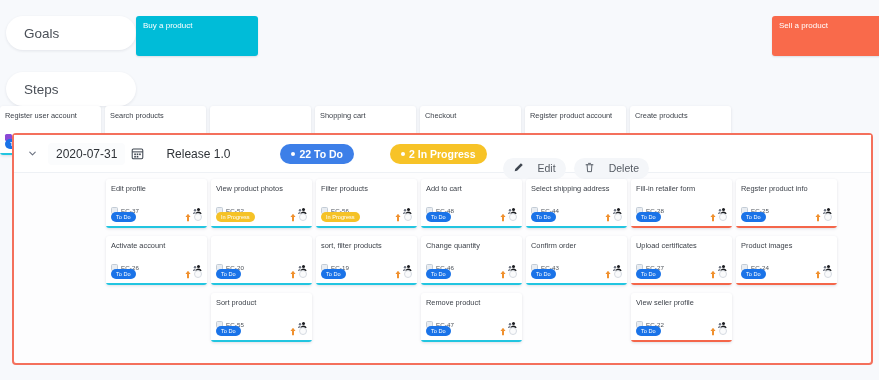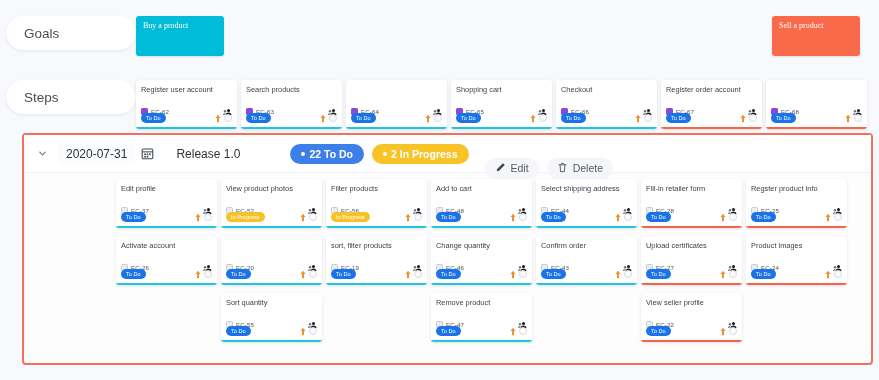--- a/index.html
+++ b/index.html
@@ -22,33 +22,33 @@
     background: #ffffff;
     border-radius: 22px;
     height: 34px;
     display: flex; align-items: center;
     padding-left: 18px;
     font-size: 13.5px;
     color: #4a4f57;
     box-shadow: 0 1px 3px rgba(20,30,60,.09);
   }
   .goals-row { margin-top: 8px; }
-  .steps-row { margin-top: 24px; }
+  .steps-row { margin-top: 16px; flex-direction: column; }
 
   .lane-cards { display: flex; gap: 0; }
 
   
   .goal-slot { width: 105px; min-width: 105px; margin-right: 1px; }
   .goal-chip {
     height: 40px; border-radius: 3px;
     padding: 5px 7px;
     font-size: 8px; color: #ffffff;
     box-shadow: 0 1px 2px rgba(20,30,60,.12);
   }
-  .goal-chip.wide { width: 88px; font-family: Liberation Serif, serif; }
+  .goal-chip.wide { width: 122px; }
   .goal-chip.cyan { background: #00bcd8; }
   .goal-chip.orange { background: #f96a4b; }
 
   
   .card {
     width: 101px; min-width: 101px;
     height: 49px;
     background: #ffffff;
     border-radius: 3px;
     box-shadow: 0 1px 3px rgba(20,30,60,.13);
@@ -89,21 +89,21 @@
     border: 1px solid #d6dbe2; background: #fafbfc;
   }
   .card-bar {
     position: absolute; left: 0; right: 0; bottom: 0; height: 2.5px;
   }
   .card-bar.cyan { background: #22c5e0; }
   .card-bar.orange { background: #f4664a; }
 
   
   .release-panel {
-    position: absolute; left: 22px; right: 6px; top: 133px;
+    position: absolute; left: 12px; right: 6px; top: 133px;
     border: 2px solid #f4705c;
     border-radius: 4px;
     background: #fdfdfe;
     height: 232px;
   }
   .release-head {
     height: 38px; background: #ffffff;
     display: flex; align-items: center;
     padding-left: 8px; gap: 0;
     border-bottom: 1px solid #eef1f5;
@@ -120,24 +120,24 @@
   .cal-ic { margin-left: 6px; display: flex; align-items: center; }
   .rel-name { margin-left: 22px; font-size: 12px; color: #2f3338; }
   .badges { margin-left: 50px; display: flex; gap: 8px; align-items: center; }
   .pill {
     display: flex; align-items: center; gap: 4px;
     font-size: 10.5px; font-weight: bold; color: #fff;
     padding: 4px 11px; border-radius: 11px;
   }
   .pill .dot { width: 4px; height: 4px; border-radius: 50%; background: #fff; }
   .pill.blue { background: #3d7fe8; }
-  .pill.yellow { background: #f7c327; }
+  .pill.yellow { background: #f7c327; margin-left: 28px; }
   .actions { margin-left: 16px; display: flex; gap: 8px; align-items: center; }
   .act {
-    display: flex; align-items: center; gap: 5px;
+    display: flex; align-items: center; gap: 14px;
     font-size: 10.5px; color: #555b63;
     background: #f4f6f9; padding: 4px 10px; border-radius: 13px;
     cursor: pointer;
     margin-top: 29px;
   }
 
   .release-body { padding: 6px 0 0 0; }
   .rel-row { display: flex; margin-bottom: 8px; padding-left: 92px; }
   .rel-row .card-slot { width: 105px; min-width: 105px; }
 </style>
@@ -301,21 +301,21 @@
                       <path d="M5 1l3.4 4.3H6.3V11H3.7V5.3H1.6z" fill="#f0912f"></path>
                     </svg></span>
                   <span class="avatar-ph"></span>
                 </span>
               </div>
               <div class="card-bar cyan"></div>
             </div>
           </div>
           <div class="card-slot">
             <div class="card">
-              <div class="card-title">Register order account</div>
+              <div class="card-title">Register product account</div>
               <div class="card-meta">
                 <span class="id-wrap">
                   <span class="type-ic purple"></span>
                   <span class="card-id">EC-67</span>
                 </span>
                 <span class="people-ic"><svg width="9" height="8" viewBox="0 0 18 14">
                     <circle cx="11" cy="4" r="3" fill="#1b1d21"></circle>
                     <path d="M5 13c0-3 2.7-5 6-5s6 2 6 5z" fill="#1b1d21"></path>
                     <circle cx="4" cy="5.5" r="2.4" fill="#6b7280"></circle>
                     <path d="M0 13c0-2.3 1.9-4 4-4 .6 0 1.2.1 1.7.3C4 10.2 3 11.5 3 13z" fill="#6b7280"></path>
@@ -328,20 +328,21 @@
                       <path d="M5 1l3.4 4.3H6.3V11H3.7V5.3H1.6z" fill="#f0912f"></path>
                     </svg></span>
                   <span class="avatar-ph"></span>
                 </span>
               </div>
               <div class="card-bar orange"></div>
             </div>
           </div>
           <div class="card-slot">
             <div class="card">
+              <div class="card-title">Create products</div>
               <div class="card-meta">
                 <span class="id-wrap">
                   <span class="type-ic purple"></span>
                   <span class="card-id">EC-68</span>
                 </span>
                 <span class="people-ic"><svg width="9" height="8" viewBox="0 0 18 14">
                     <circle cx="11" cy="4" r="3" fill="#1b1d21"></circle>
                     <path d="M5 13c0-3 2.7-5 6-5s6 2 6 5z" fill="#1b1d21"></path>
                     <circle cx="4" cy="5.5" r="2.4" fill="#6b7280"></circle>
                     <path d="M0 13c0-2.3 1.9-4 4-4 .6 0 1.2.1 1.7.3C4 10.2 3 11.5 3 13z" fill="#6b7280"></path>
@@ -796,21 +797,21 @@
                 </span>
               </div>
               <div class="card-bar orange"></div>
             </div>
           </div>
         </div>
         <div class="rel-row">
           <div class="card-slot"></div>
           <div class="card-slot">
             <div class="card">
-              <div class="card-title">Sort quantity</div>
+              <div class="card-title">Sort product</div>
               <div class="card-meta">
                 <span class="id-wrap">
                   <span class="type-ic gray"></span>
                   <span class="card-id">EC-55</span>
                 </span>
                 <span class="people-ic"><svg width="9" height="8" viewBox="0 0 18 14">
                     <circle cx="11" cy="4" r="3" fill="#1b1d21"></circle>
                     <path d="M5 13c0-3 2.7-5 6-5s6 2 6 5z" fill="#1b1d21"></path>
                     <circle cx="4" cy="5.5" r="2.4" fill="#6b7280"></circle>
                     <path d="M0 13c0-2.3 1.9-4 4-4 .6 0 1.2.1 1.7.3C4 10.2 3 11.5 3 13z" fill="#6b7280"></path>

